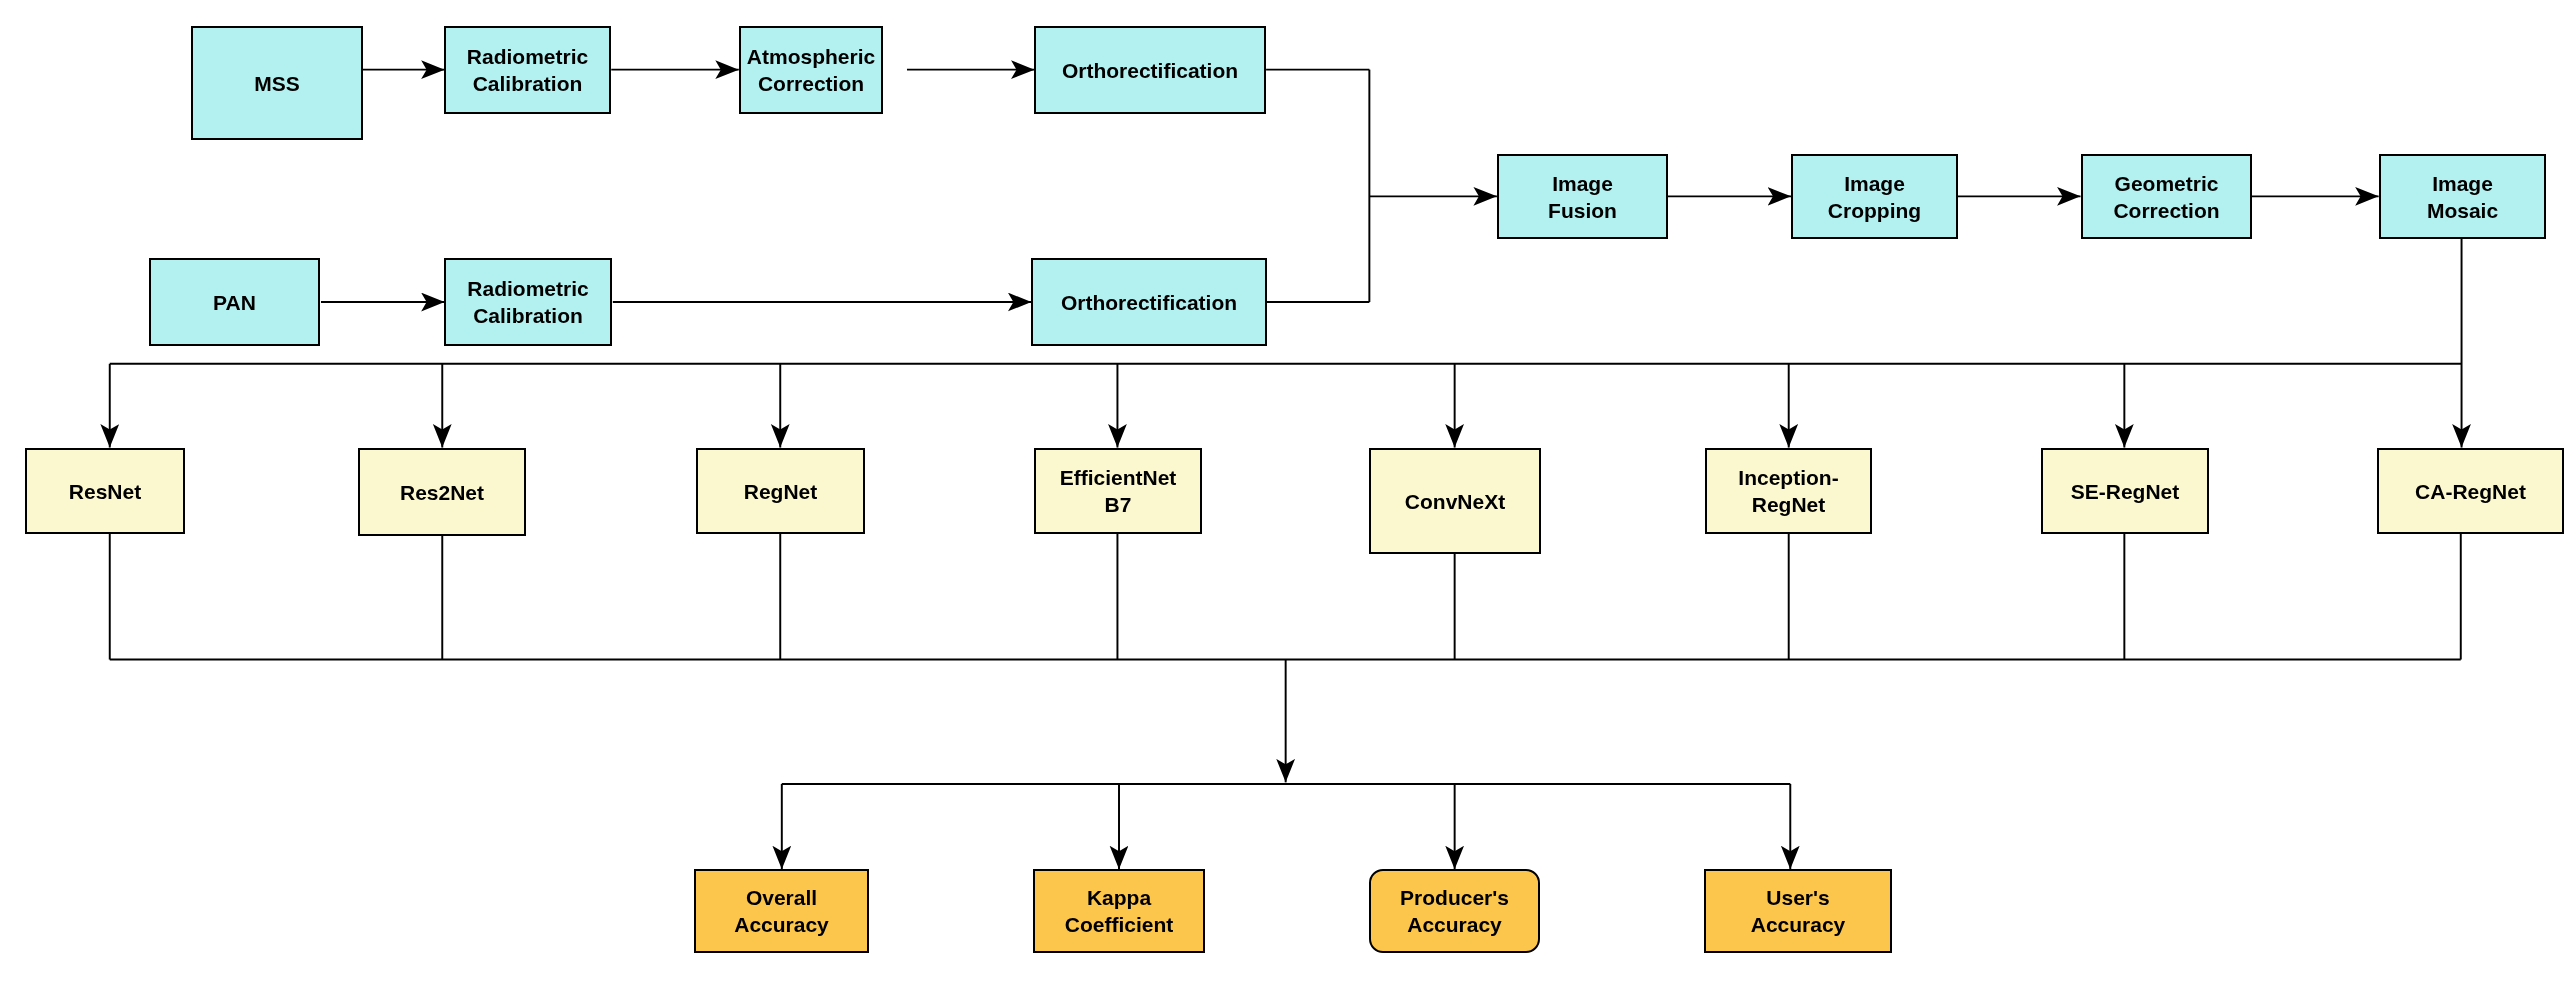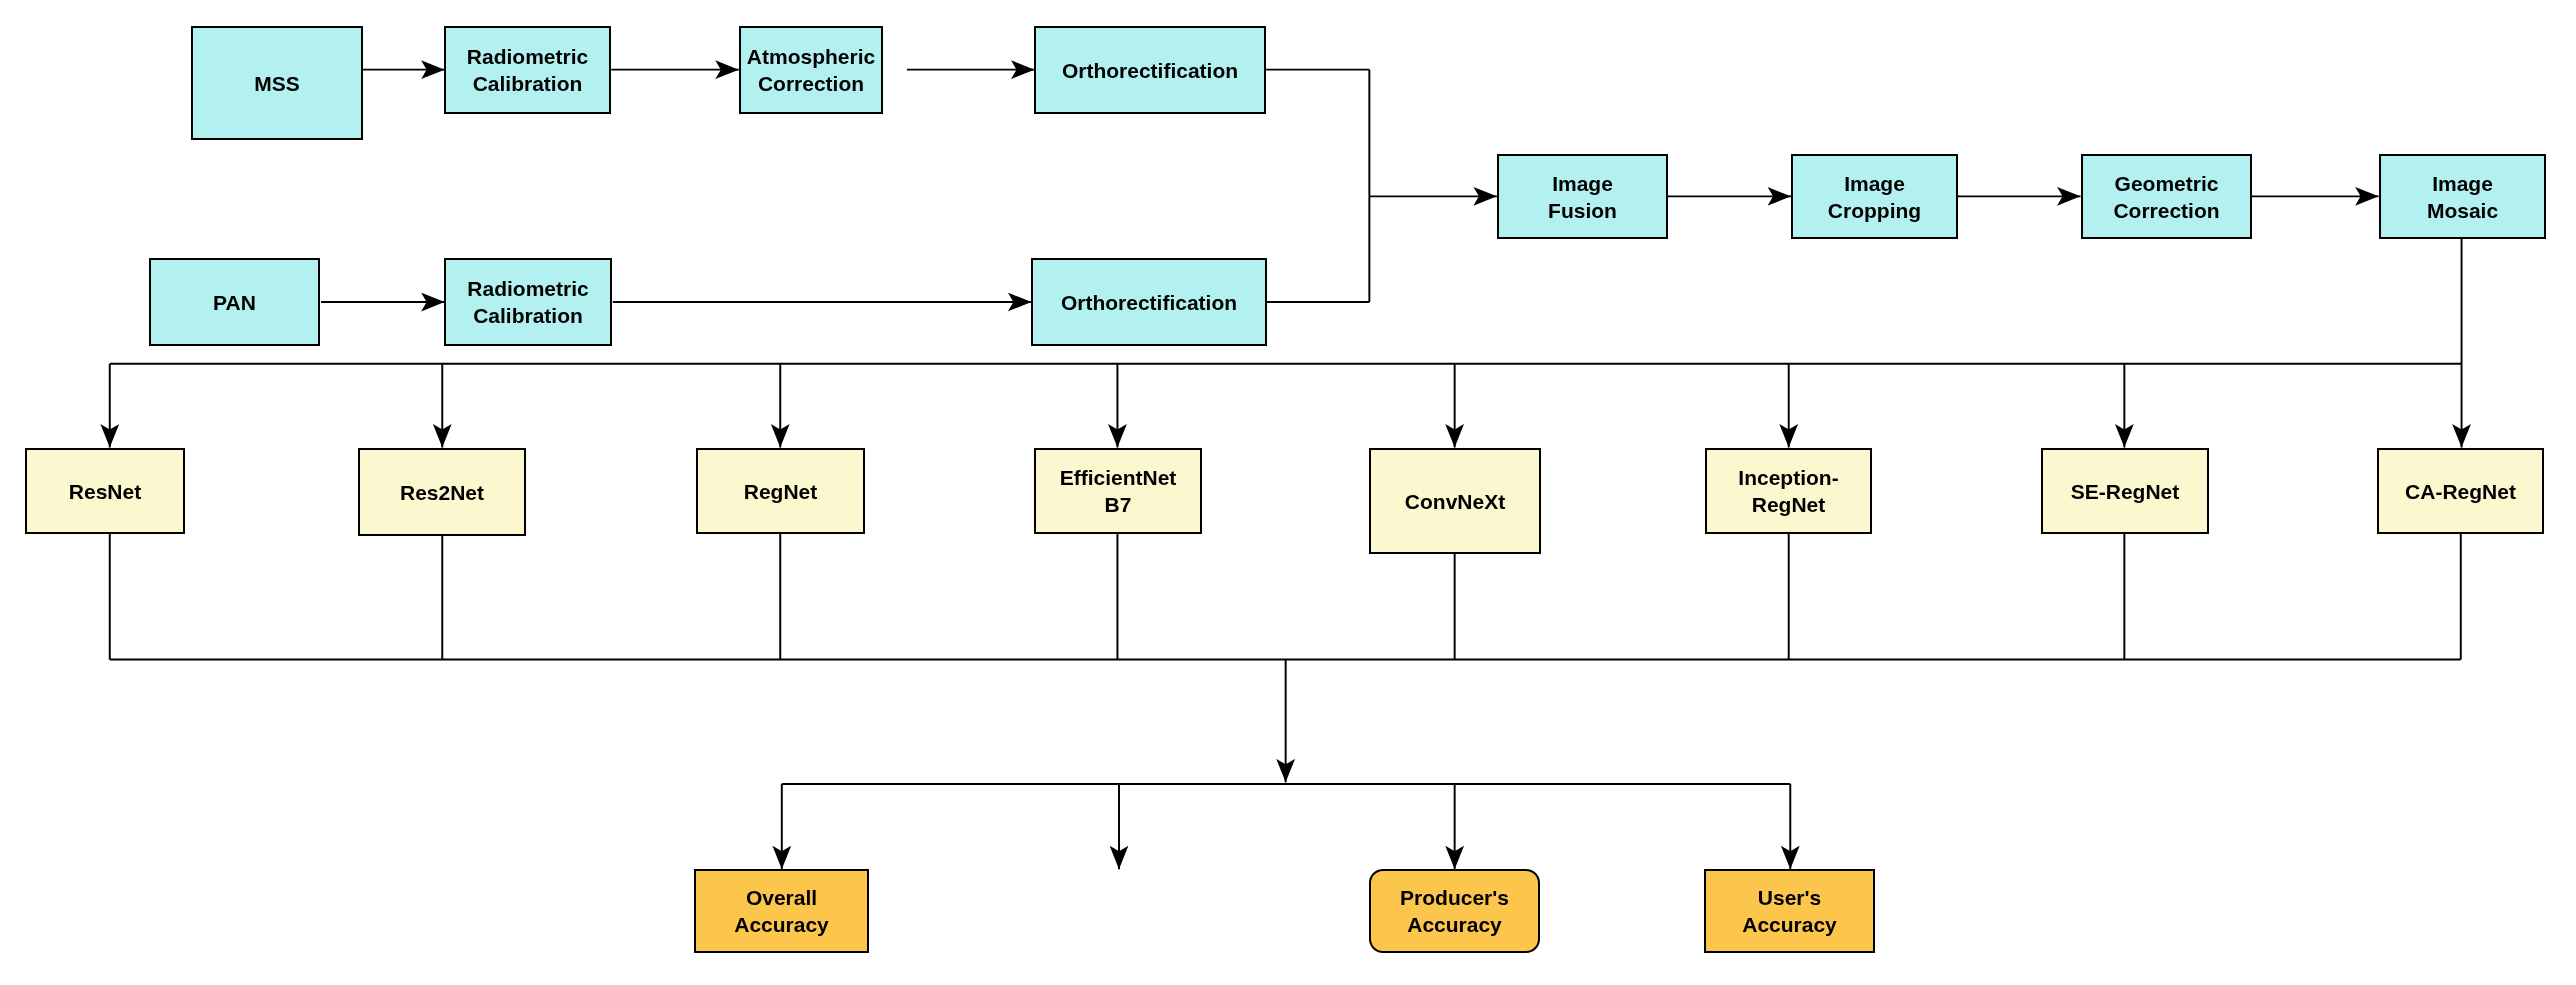--- a/index.html
+++ b/index.html
@@ -106,23 +106,25 @@
 
   <div class="node model" style="left:25px;top:448px;width:160px;height:86px;">ResNet</div>
   <div class="node model" style="left:358px;top:448px;width:168px;height:88px;">Res2Net</div>
   <div class="node model" style="left:696px;top:448px;width:169px;height:86px;">RegNet</div>
   <div class="node model" style="left:1034px;top:448px;width:168px;height:86px;">EfficientNet
 B7</div>
   <div class="node model" style="left:1369px;top:448px;width:172px;height:106px;">ConvNeXt</div>
   <div class="node model" style="left:1705px;top:448px;width:167px;height:86px;">Inception-
 RegNet</div>
   <div class="node model" style="left:2041px;top:448px;width:168px;height:86px;">SE-RegNet</div>
-  <div class="node model" style="left:2377px;top:448px;width:167px;height:86px;">CA-RegNet</div>
+  <div class="node model" style="left:2377px;top:448px;width:187px;height:86px;">CA-RegNet</div>
 
   <div class="node metric" style="left:694px;top:869px;width:175px;height:84px;">Overall
 Accuracy</div>
+  <div class="node metric" style="left:1033px;top:869px;width:172px;height:84px;">Kappa
+Coefficient</div>
   <div class="node metric" style="left:1369px;top:869px;width:171px;height:84px;border-radius:14px;">Producer's
 Accuracy</div>
-  <div class="node metric" style="left:1704px;top:869px;width:171px;height:84px;">User's
+  <div class="node metric" style="left:1704px;top:869px;width:188px;height:84px;">User's
 Accuracy</div>
 
 </div>
 
 
 </body></html>

